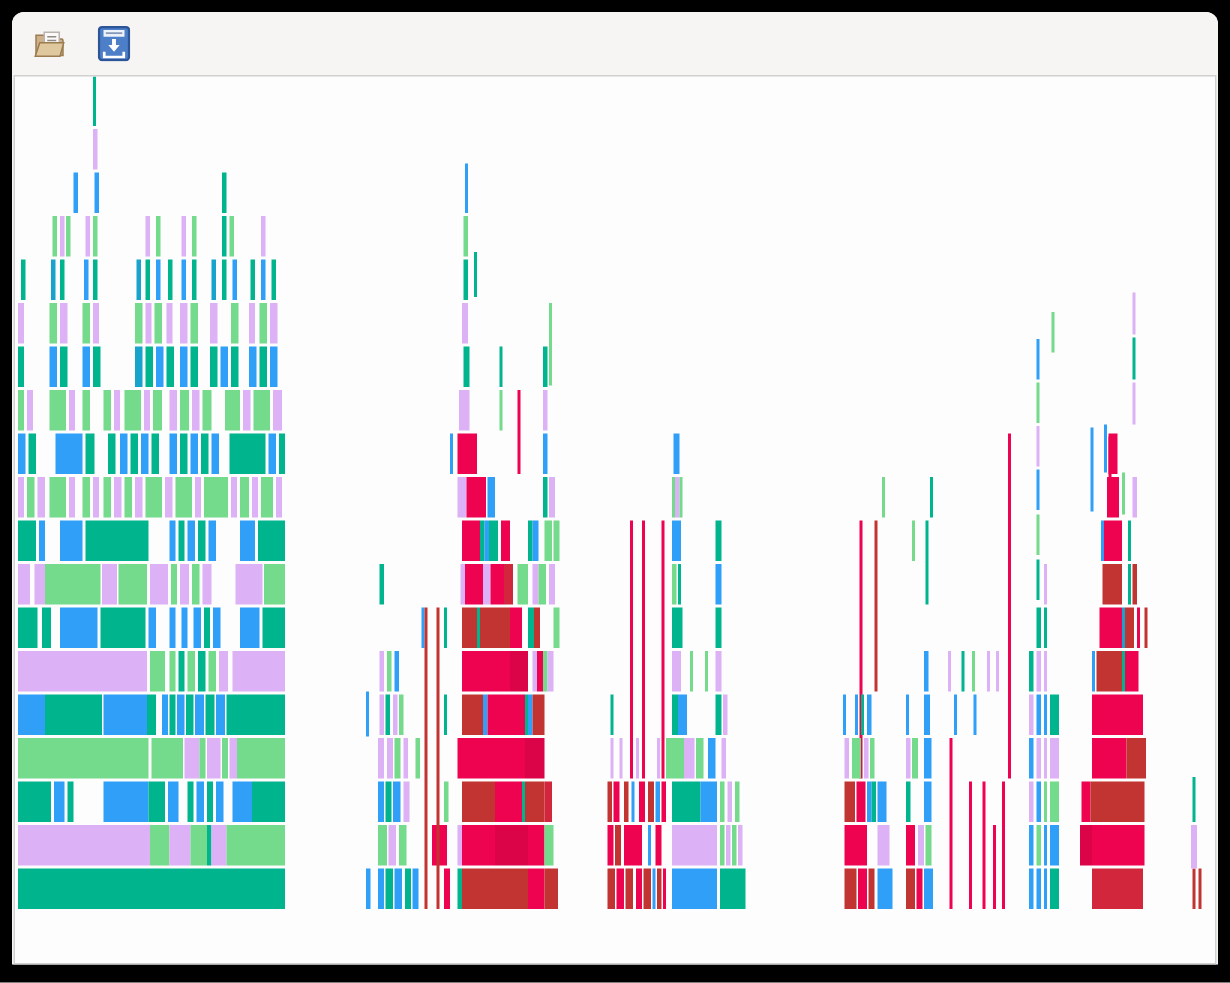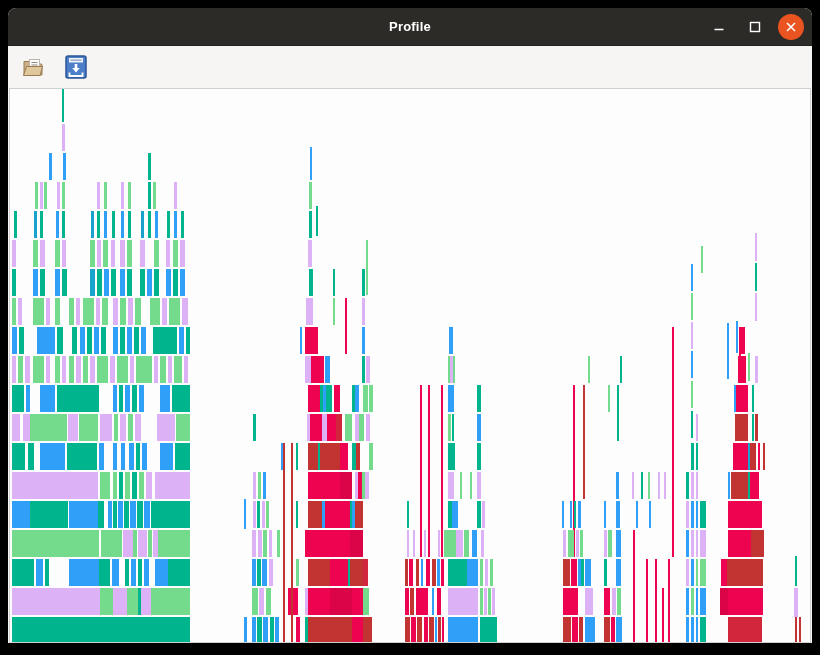--- a/index.html
+++ b/index.html
@@ -44,41 +44,20 @@
     flex:1;position:relative;margin:0 1px;
     background:var(--canvas-bg,#fdfdfd);
     border:1px solid #d0d0d0;overflow:hidden;
   }
   .fr{position:absolute;}
 </style>
 </head>
 <body style="background: rgb(0, 0, 0);">
 
 <div class="window">
-  <div class="titlebar">
-    <div class="title">Profile</div>
-    <div class="controls">
-      <button class="winbtn">
-        <svg width="12" height="12" viewBox="0 0 12 12">
-          <line x1="1.5" y1="8.5" x2="10.5" y2="8.5" stroke="#ffffff" stroke-width="1.6"></line>
-        </svg>
-      </button>
-      <button class="winbtn">
-        <svg width="12" height="12" viewBox="0 0 12 12">
-          <rect x="1.5" y="1.5" width="9" height="9" fill="none" stroke="#ffffff" stroke-width="1.4"></rect>
-        </svg>
-      </button>
-      <button class="winbtn close">
-        <svg width="12" height="12" viewBox="0 0 12 12">
-          <line x1="2" y1="2" x2="10" y2="10" stroke="#ffffff" stroke-width="1.6"></line>
-          <line x1="10" y1="2" x2="2" y2="10" stroke="#ffffff" stroke-width="1.6"></line>
-        </svg>
-      </button>
-    </div>
-  </div>
 
   <div class="toolbar">
     <button class="tool-btn">
       <svg width="23" height="23" viewBox="0 0 23 23">
         <path d="M3 5.5 h6.5 l2 2.5 H20 a1 1 0 0 1 1 1 V19 H3 Z" fill="#cdb089" stroke="#9a7c50" stroke-width="1"></path>
         <rect x="8.5" y="3.5" width="10" height="13" fill="#fbfaf8" stroke="#b9b5ae" stroke-width="1"></rect>
         <line x1="10.5" y1="6.5" x2="16.5" y2="6.5" stroke="#8f8b84" stroke-width="1"></line>
         <line x1="10.5" y1="9" x2="16.5" y2="9" stroke="#8f8b84" stroke-width="1"></line>
         <line x1="10.5" y1="11.5" x2="16.5" y2="11.5" stroke="#8f8b84" stroke-width="1"></line>
         <path d="M2.5 19.5 L5.5 10.5 H21.5 L19 19.5 Z" fill="#e0c89e" stroke="#9a7c50" stroke-width="1"></path>

